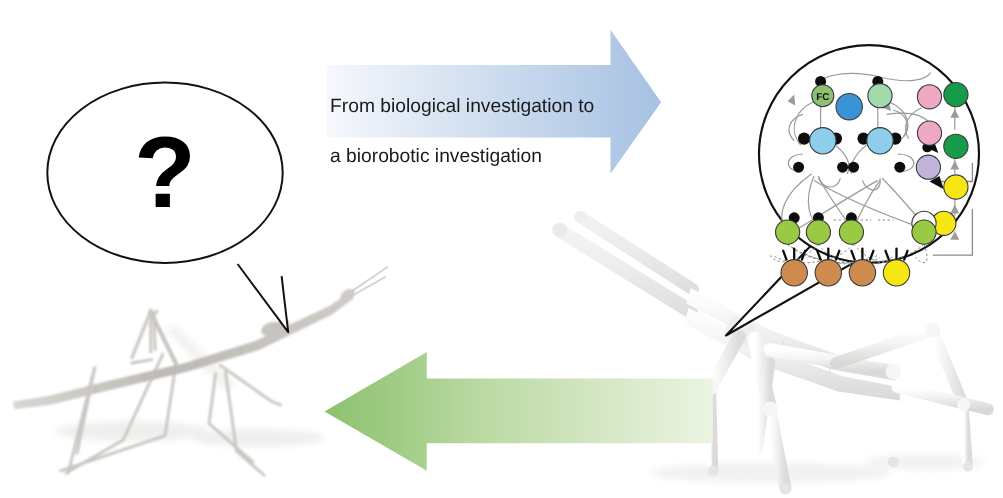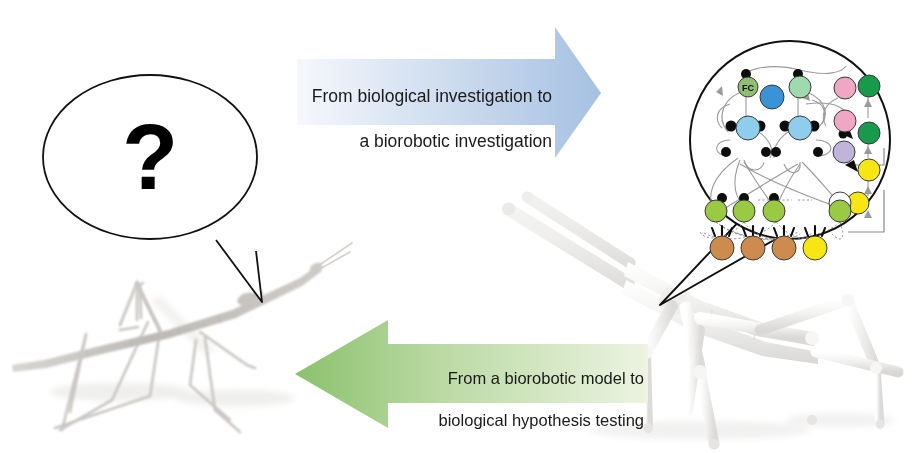--- a/index.html
+++ b/index.html
@@ -19,21 +19,21 @@
   }
   .layer {
     position: absolute;
     top: 0;
     left: 0;
     width: 912px;
     height: 453px;
   }
   .arrow-text {
     position: absolute;
-    text-align: right;
+    text-align: left;
     color: #1a1a1a;
     line-height: 1.28;
     white-space: pre-line;
     pointer-events: none;
   }
   #blue-arrow-text {
     left: 300px;
     top: 63px;
     width: 252px;
     font-size: 17.5px;
@@ -344,18 +344,14 @@
     <polygon points="297,59 555,59 555,27 601,93 555,158 555,125 297,125" fill="url(#blueArrowGrad)"></polygon>
   </svg>
   <div class="arrow-text" id="blue-arrow-text">
     <div>From biological investigation to</div>
     <div>a biorobotic investigation</div>
   </div>
 
   <svg class="layer" viewBox="0 0 912 453" xmlns="http://www.w3.org/2000/svg">
     <polygon points="648,344 388,344 388,320 295,374 388,428 388,403 648,403" fill="url(#greenArrowGrad)"></polygon>
   </svg>
-  <div class="arrow-text" id="green-arrow-text">
-    <div>From a biorobotic  model to</div>
-    <div>biological hypothesis testing</div>
-  </div>
 
 </div>
 
 </body></html>

